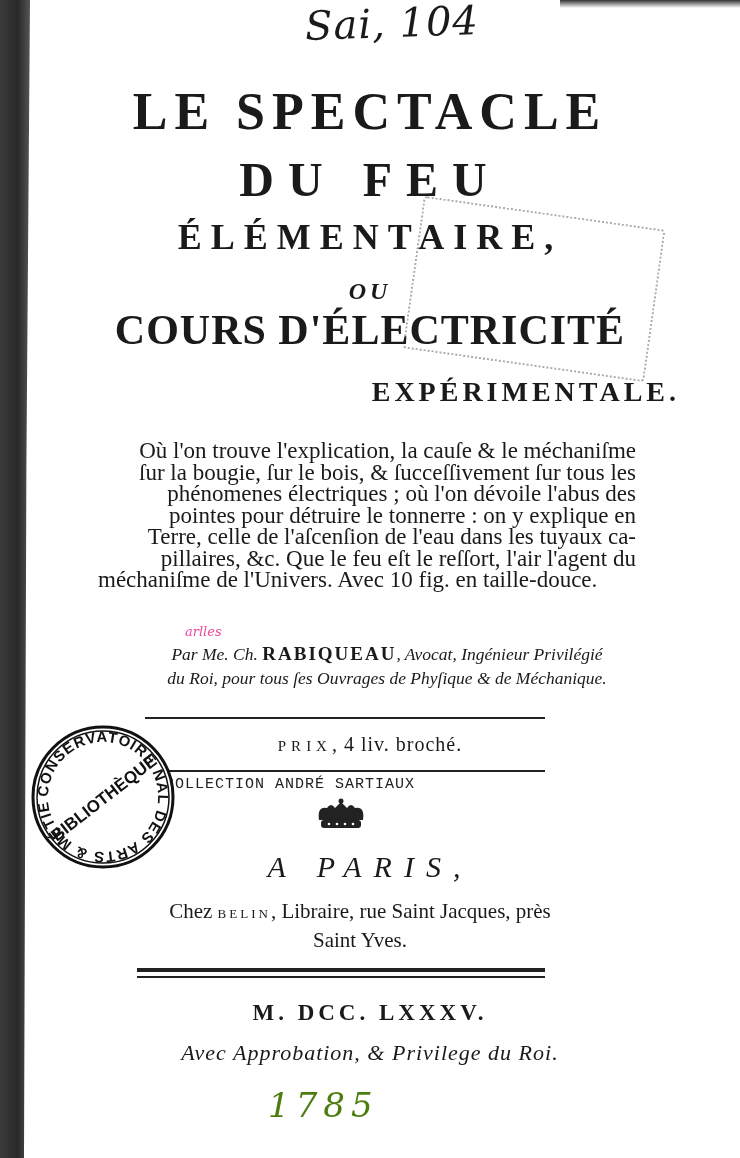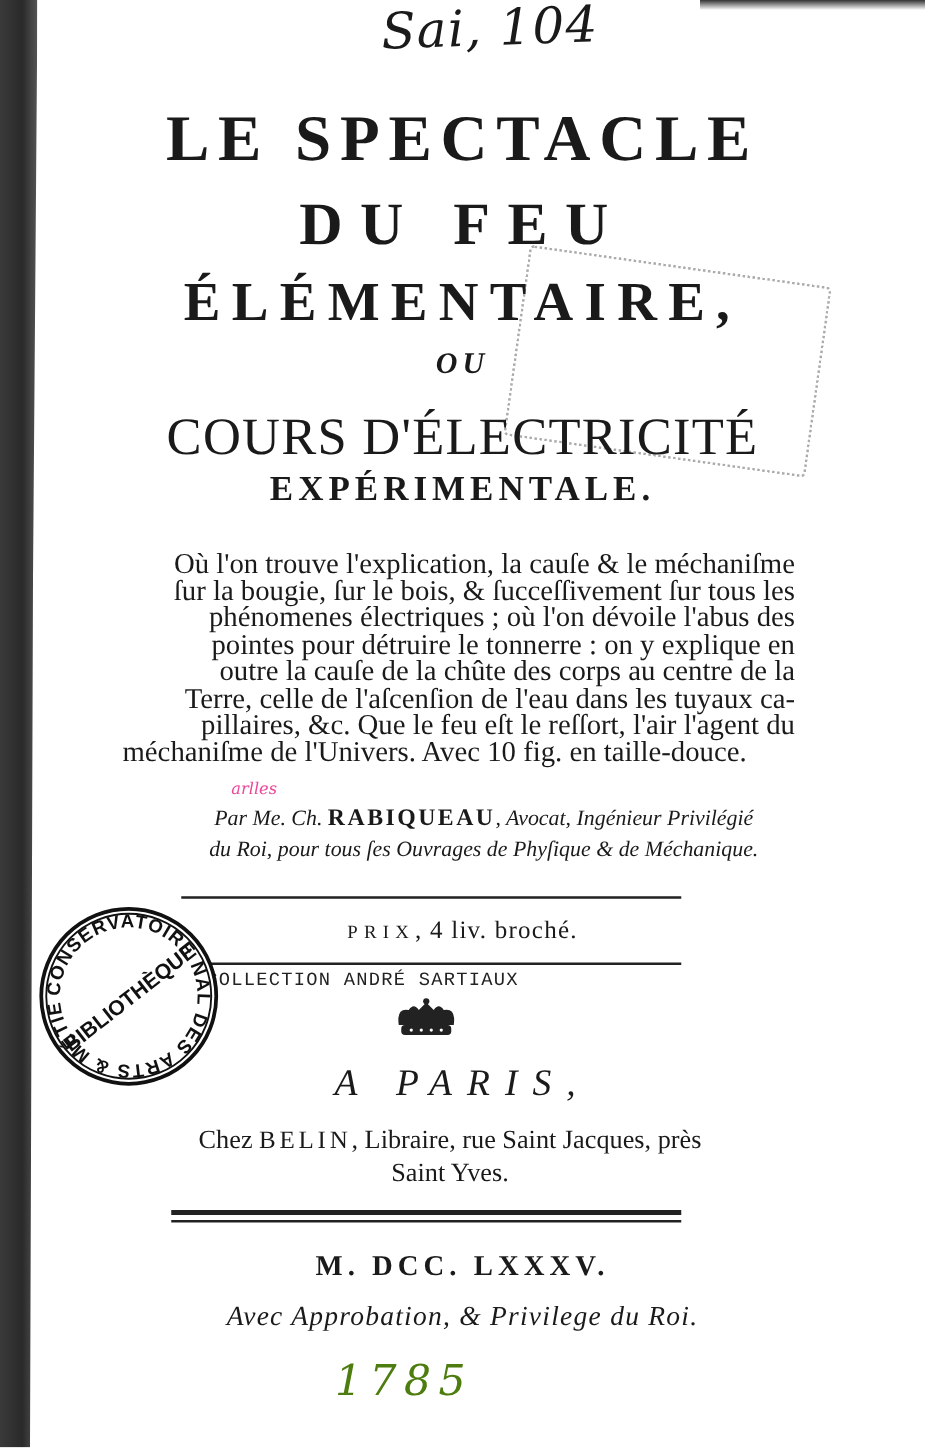--- a/index.html
+++ b/index.html
@@ -18,24 +18,24 @@
     background: linear-gradient(180deg, #333, rgba(0,0,0,0));
   }
   .abs { position: absolute; }
   .center { text-align: center; left: 60px; width: 620px; }
   .shelfmark {
     left: 305px; top: 0px; font-family: "DejaVu Serif", serif; font-style: italic;
     font-size: 40px; transform: rotate(-2deg); color: #1a1a1a; letter-spacing: 1px;
   }
   .t1 { top: 82px; font-size: 52px; font-weight: bold; letter-spacing: 7px; }
   .t2 { top: 152px; font-size: 48px; font-weight: bold; letter-spacing: 14px; }
-  .t3 { top: 216px; font-size: 44px; font-weight: bold; letter-spacing: 9px; }
+  .t3 { top: 216px; font-size: 36px; font-weight: bold; letter-spacing: 9px; }
   .ou { top: 278px; font-size: 24px; font-style: italic; font-weight: bold; letter-spacing: 4px; }
-  .t4 { top: 326px; font-size: 42px; font-weight: normal; letter-spacing: 1px; }
-  .t5 { top: 376px; font-size: 28px; font-weight: bold; letter-spacing: 4px; }
+  .t4 { top: 306px; font-size: 42px; font-weight: bold; letter-spacing: 1px; }
+  .t5 { top: 376px; font-size: 28px; font-weight: bold; letter-spacing: 4px; text-align: right; }
   .desc {
     left: 98px; top: 440px; width: 538px; font-size: 23px; line-height: 21.5px;
     text-align: justify; text-align-last: right;
   }
   .desc .first { text-indent: -12px; }
   .byline {
     left: 87px; top: 642px; width: 600px; text-align: center;
     font-style: italic; font-size: 17.5px; line-height: 24px;
   }
   .byline .name { font-style: normal; font-weight: bold; letter-spacing: 2px; font-size: 19px; }
@@ -47,21 +47,21 @@
   .prix { top: 733px; font-size: 20px; letter-spacing: 1px; }
   .prix .sc { font-size: 15px; letter-spacing: 5px; margin-top: 18px; }
   .collection {
     left: 165px; top: 776px; font-family: "Liberation Mono", monospace;
     font-size: 15px; letter-spacing: 1px; color: #222;
   }
   .crown { left: 313px; top: 798px; width: 56px; height: 36px; }
   .stamp { left: 28px; top: 722px; width: 150px; height: 150px; }
   .paris { top: 850px; font-size: 30px; font-style: italic; letter-spacing: 12px; }
   .chez { left: 80px; top: 898px; width: 560px; text-align: center; font-size: 21px; line-height: 26px; }
-  .chez .sc { font-size: 20px; letter-spacing: 3px; }
+  .chez .sc { font-size: 13px; letter-spacing: 3px; }
   .date { top: 1000px; font-size: 23px; font-weight: bold; letter-spacing: 4px; }
   .approb { top: 1040px; font-size: 22px; font-style: italic; font-weight: normal; letter-spacing: 1px; }
   .handyear {
     left: 268px; top: 1085px; font-family: "DejaVu Serif", serif; font-style: italic;
     font-size: 34px; color: #4d7c0f; letter-spacing: 6px; font-weight: lighter;
   }
   .speckles {
     left: 412px; top: 212px; width: 240px; height: 150px;
     border: 2px dotted #888; transform: rotate(8deg); border-radius: 4px; opacity: .7;
   }
@@ -81,21 +81,20 @@
 <div class="abs center t3">ÉLÉMENTAIRE,</div>
 <div class="abs center ou">OU</div>
 <div class="abs center t4">COURS D'ÉLECTRICITÉ</div>
 <div class="abs center t5">EXPÉRIMENTALE.</div>
 
 <div class="abs desc">
   <div class="first">Où l'on trouve l'explication, la cauſe &amp; le méchaniſme</div>
   <div>ſur la bougie, ſur le bois, &amp; ſucceſſivement ſur tous les</div>
   <div>phénomenes électriques ; où l'on dévoile l'abus des</div>
   <div>pointes pour détruire le tonnerre : on y explique en</div>
-  <div>outre la cauſe de la chûte des corps au centre de la</div>
   <div>Terre, celle de l'aſcenſion de l'eau dans les tuyaux ca-</div>
   <div>pillaires, &amp;c. Que le feu eſt le reſſort, l'air l'agent du</div>
   <div style="text-align:center;text-align-last:left;">méchaniſme de l'Univers. Avec 10 fig. en taille-douce.</div>
 </div>
 
 <div class="abs annot">arlles</div>
 
 <div class="abs byline">
   <div>
     <span>Par Me. Ch.</span>

